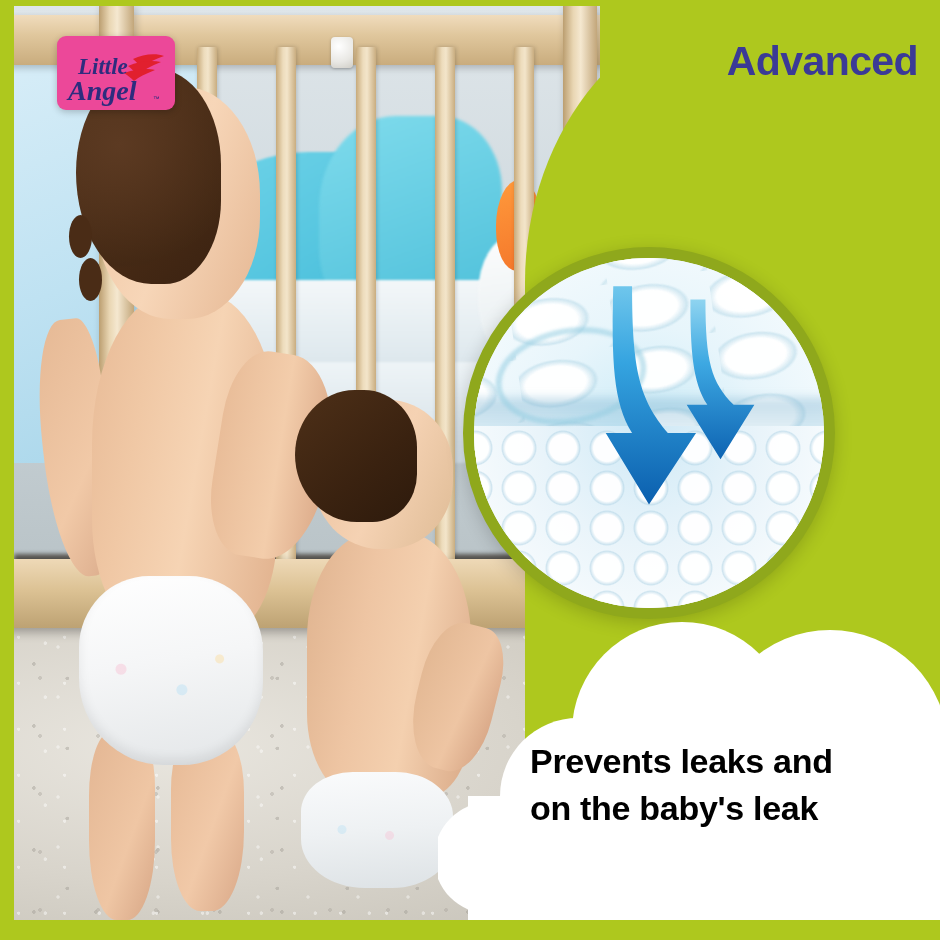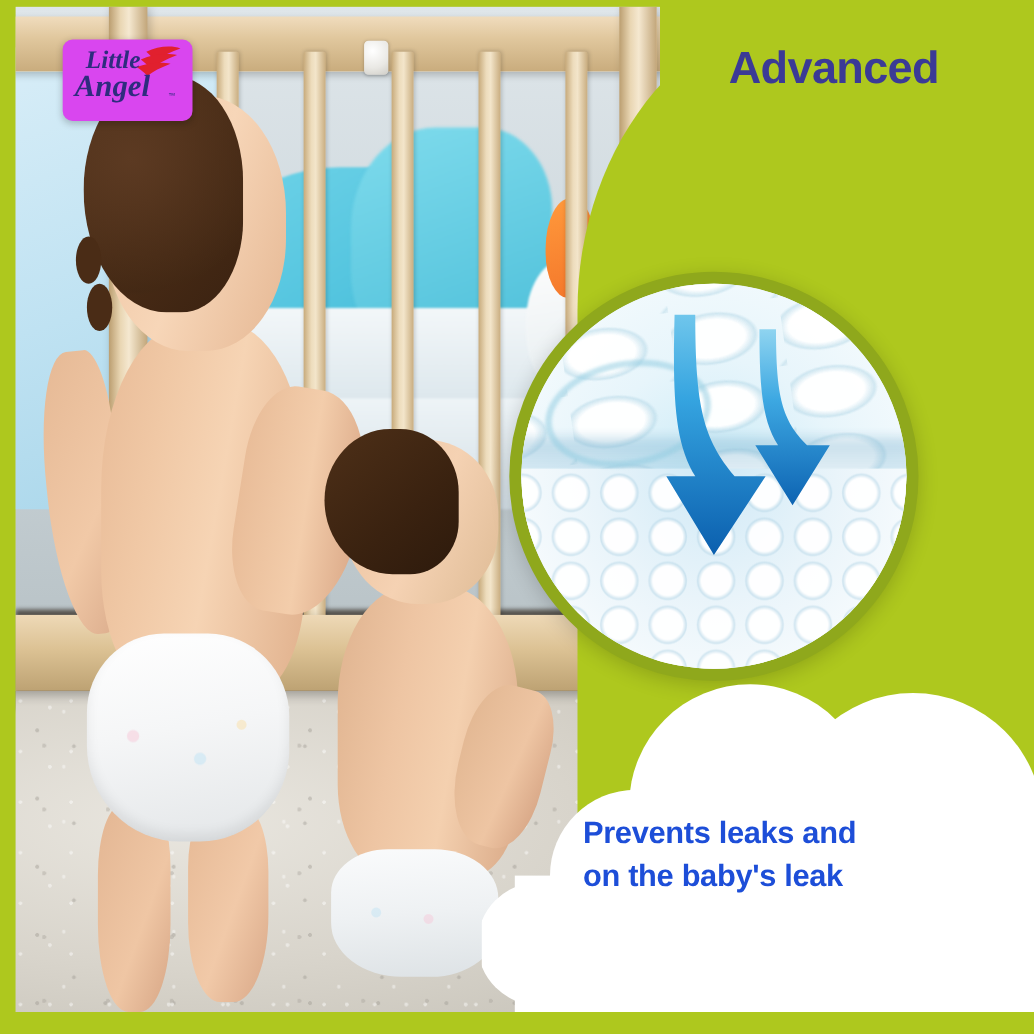--- a/index.html
+++ b/index.html
@@ -255,21 +255,21 @@
     background: #AEC81E;
     z-index: 20;
   }
 
   
   .headline {
     position: absolute;
     right: 22px; top: 36px;
     width: 320px;
     z-index: 40;
-    text-align: center;
+    text-align: right;
     color: #3B3A96;
     font-weight: 700;
     font-size: 41px;
     line-height: 1.22;
     letter-spacing: -0.6px;
   }
   .headline .hl-line { display: block; white-space: nowrap; }
 
   
   .inset-circle {
@@ -332,40 +332,40 @@
     position: absolute;
     left: 438px; bottom: 0;
     width: 502px; height: 340px;
     z-index: 50;
   }
   .cloud-svg { position: absolute; inset: 0; width: 100%; height: 100%; }
   .cloud-text {
     position: absolute;
     left: 92px; top: 138px;
     width: 400px;
-    color: #1d4ed8;
+    color: #000000;
     font-weight: 700;
-    font-size: 28px;
+    font-size: 34px;
     line-height: 1.38;
     letter-spacing: -0.3px;
     z-index: 2;
   }
   .cloud-text .ct-line { display: block; white-space: nowrap; }
 
   
   .logo-badge {
     position: absolute;
     left: 57px; top: 36px;
     width: 118px; height: 74px;
-    background: #d946ef;
+    background: #ec4899;
     border-radius: 9px;
     z-index: 55;
     box-shadow: 0 2px 7px rgba(0,0,0,.22);
     display: flex;
-    align-items: flex-start;
+    align-items: flex-end;
     justify-content: center;
   }
   .logo-svg { width: 104px; height: 62px; display: block; }
 </style>
 </head>
 <body>
 
 <div id="ad-canvas">
 
   <div class="photo-stage">

